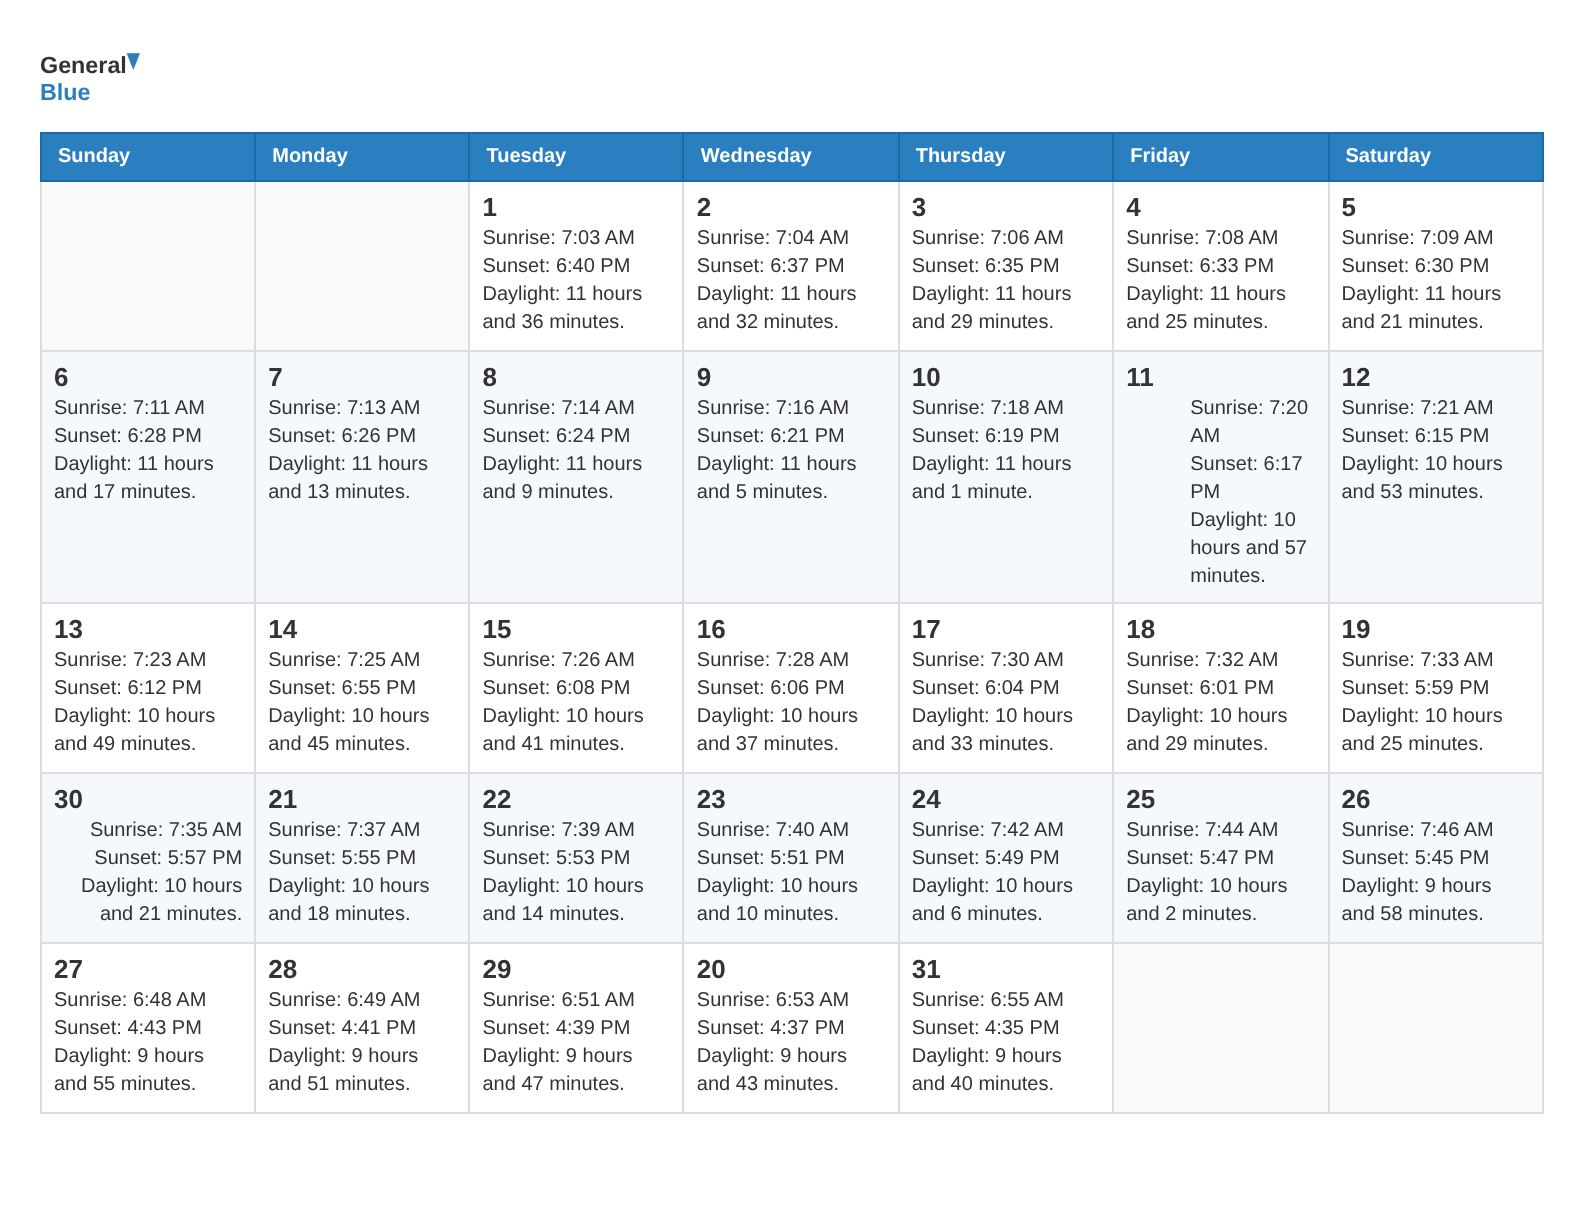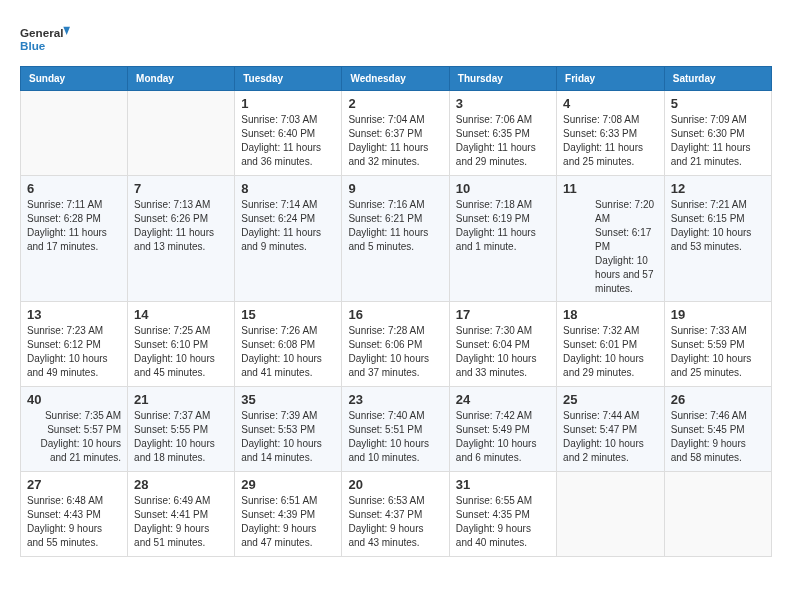--- a/index.html
+++ b/index.html
@@ -190,21 +190,21 @@
       <tr class="week-row">
         <td>
           <div class="day-number">13</div>
           <div class="day-info" style="white-space: pre-line;">Sunrise: 7:23 AM
 Sunset: 6:12 PM
 Daylight: 10 hours and 49 minutes.</div>
         </td>
         <td>
           <div class="day-number">14</div>
           <div class="day-info" style="white-space: pre-line;">Sunrise: 7:25 AM
-Sunset: 6:10 PM
+Sunset: 6:55 PM
 Daylight: 10 hours and 45 minutes.</div>
         </td>
         <td>
           <div class="day-number">15</div>
           <div class="day-info" style="white-space: pre-line;">Sunrise: 7:26 AM
 Sunset: 6:08 PM
 Daylight: 10 hours and 41 minutes.</div>
         </td>
         <td>
           <div class="day-number">16</div>
@@ -226,33 +226,33 @@
         </td>
         <td>
           <div class="day-number">19</div>
           <div class="day-info" style="white-space: pre-line;">Sunrise: 7:33 AM
 Sunset: 5:59 PM
 Daylight: 10 hours and 25 minutes.</div>
         </td>
       </tr>
       <tr class="week-row">
         <td>
-          <div class="day-number">40</div>
+          <div class="day-number">30</div>
           <div class="day-info" style="white-space: pre-line; text-align: right;">Sunrise: 7:35 AM
 Sunset: 5:57 PM
 Daylight: 10 hours and 21 minutes.</div>
         </td>
         <td>
           <div class="day-number">21</div>
           <div class="day-info" style="white-space: pre-line;">Sunrise: 7:37 AM
 Sunset: 5:55 PM
 Daylight: 10 hours and 18 minutes.</div>
         </td>
         <td>
-          <div class="day-number">35</div>
+          <div class="day-number">22</div>
           <div class="day-info" style="white-space: pre-line;">Sunrise: 7:39 AM
 Sunset: 5:53 PM
 Daylight: 10 hours and 14 minutes.</div>
         </td>
         <td>
           <div class="day-number">23</div>
           <div class="day-info" style="white-space: pre-line;">Sunrise: 7:40 AM
 Sunset: 5:51 PM
 Daylight: 10 hours and 10 minutes.</div>
         </td>

